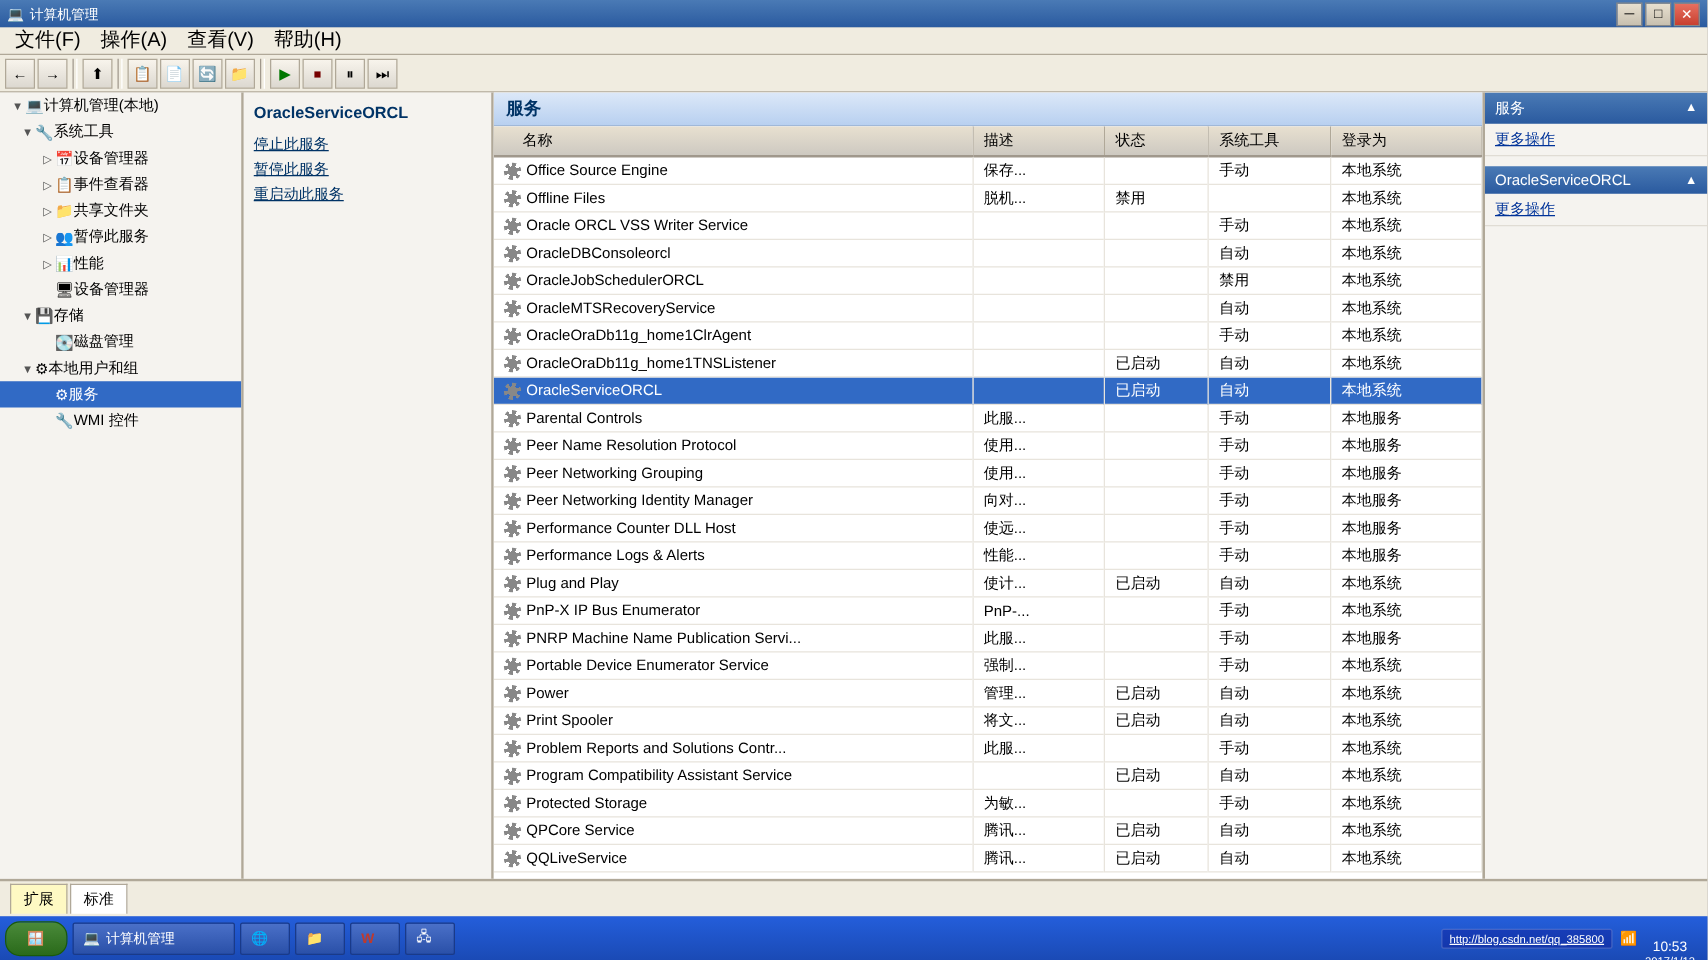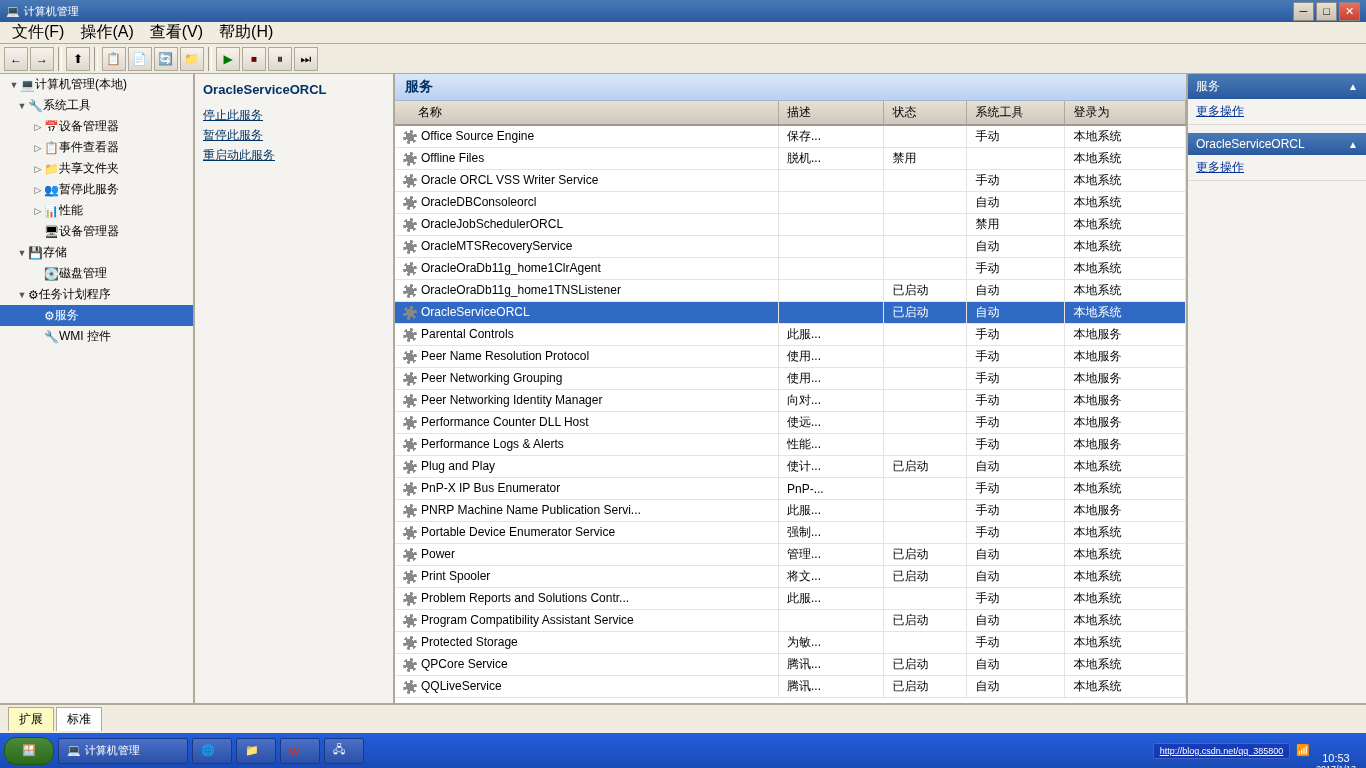--- a/index.html
+++ b/index.html
@@ -332,21 +332,21 @@
       <span style="width:28px"></span>
       <span class="tree-expand"></span>
       <span>💽</span>
       <span>磁盘管理</span>
     </div>
 
     <div class="tree-item">
       <span style="width:12px"></span>
       <span class="tree-expand">▼</span>
       <span>⚙</span>
-      <span>任务计划程序</span>
+      <span>本地用户和组</span>
     </div>
     <div class="tree-item selected">
       <span style="width:28px"></span>
       <span class="tree-expand"></span>
       <span>⚙</span>
       <span>服务</span>
     </div>
     <div class="tree-item">
       <span style="width:28px"></span>
       <span class="tree-expand"></span>

